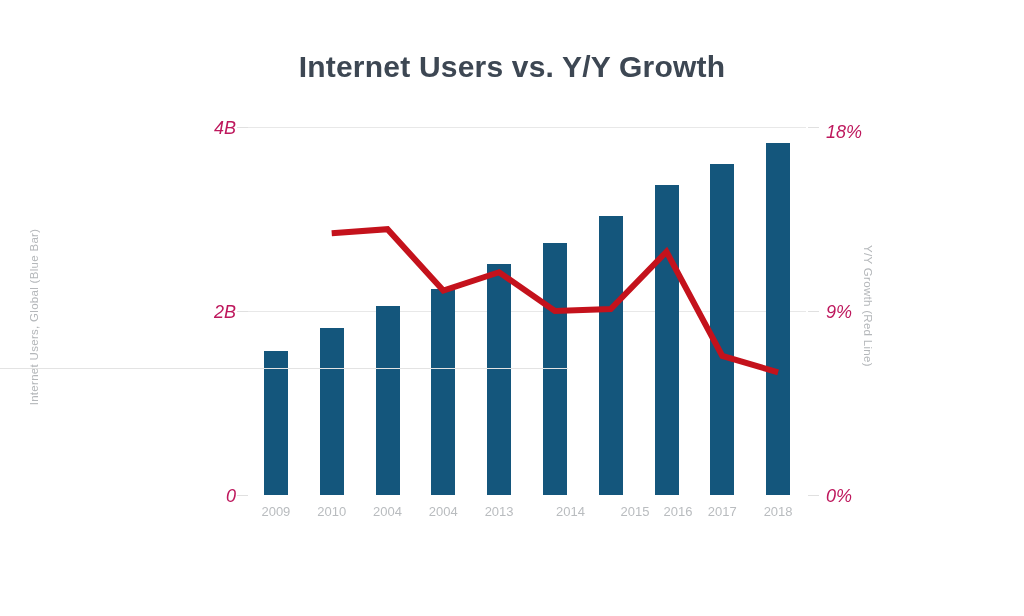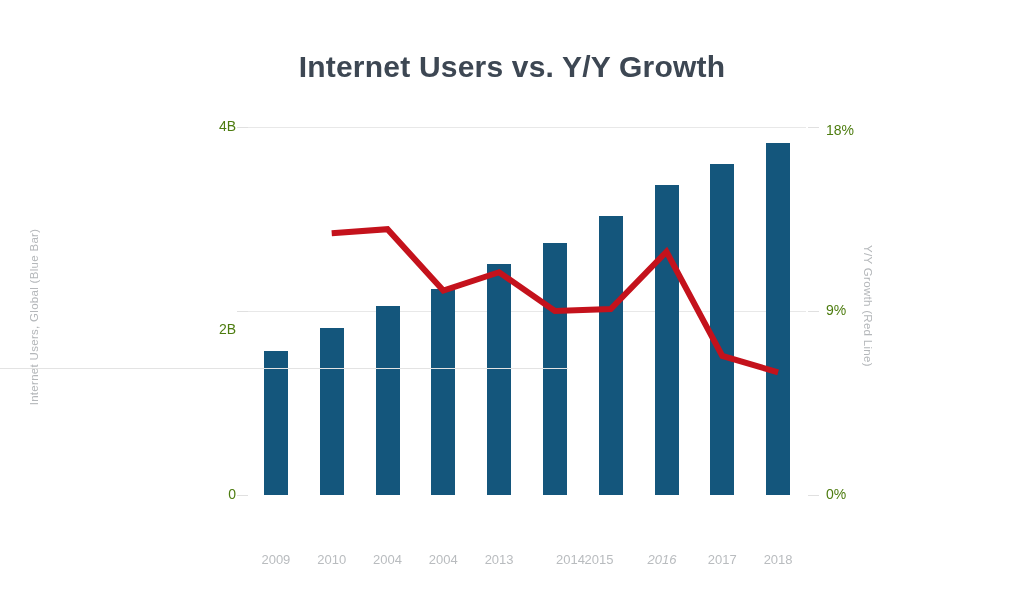--- a/index.html
+++ b/index.html
@@ -50,42 +50,42 @@
     left: 768px;
     top: 300px;
     width: 200px;
     text-align: center;
     transform: rotate(90deg);
     transform-origin: center center;
   }
   
   .tick-label {
     position: absolute;
-    font-size: 14px;
-    color: #4d7c0f;
+    font-size: 18px;
+    color: #be185d;
     white-space: nowrap;
+    font-style: italic;
   }
   .tick-left {
     width: 40px;
     text-align: right;
     left: 196px;
   }
   .tick-right {
     width: 50px;
     text-align: left;
     left: 826px;
   }
   .x-tick {
     position: absolute;
     font-size: 13px;
     color: #b9bcbf;
     width: 60px;
     text-align: center;
     top: 504px;
-    margin-top: 48px;
   }
   
   #plot {
     position: absolute;
     left: 248px;
     top: 127px;
     width: 558px;
     height: 368px;
   }
   .gridline {
@@ -132,21 +132,21 @@
 
   <div id="chart-title">Internet Users vs. Y/Y Growth</div>
 
   <div class="axis-title" id="y-left-title">Internet Users, Global (Blue Bar)</div>
 
   <div class="axis-title" id="y-right-title">Y/Y Growth (Red Line)</div>
 
   <div id="tick-layer">
       <div class="tick-label tick-left" style="top: 486px;">0</div>
       <div class="tickmark left" style="top: 495px;"></div>
-      <div class="tick-label tick-left" style="top: 302px; margin-top: 19px;">2B</div>
+      <div class="tick-label tick-left" style="top: 302px;">2B</div>
       <div class="tickmark left" style="top: 311px;"></div>
       <div class="tick-label tick-left" style="top: 118px;">4B</div>
       <div class="tickmark left" style="top: 127px;"></div>
       <div class="tick-label tick-right" style="top: 486px;">0%</div>
       <div class="tickmark right" style="top: 495px;"></div>
       <div class="tick-label tick-right" style="top: 302px;">9%</div>
       <div class="tickmark right" style="top: 311px;"></div>
       <div class="tick-label tick-right" style="top: 122px;">18%</div>
       <div class="tickmark right" style="top: 127px;"></div>
     </div>
@@ -174,19 +174,19 @@
   </div>
 
   <div id="baseline"></div>
   <div id="xlabels-layer">
       <div class="x-tick" style="left: 245.9px;">2009</div>
       <div class="x-tick" style="left: 301.7px;">2010</div>
       <div class="x-tick" style="left: 357.5px;">2004</div>
       <div class="x-tick" style="left: 413.3px;">2004</div>
       <div class="x-tick" style="left: 469.1px;">2013</div>
       <div class="x-tick" style="left: 524.9px; text-align: right;">2014</div>
-      <div class="x-tick" style="left: 569px;">2015</div>
-      <div class="x-tick" style="left: 632px; font-style: italic;">2016</div>
+      <div class="x-tick" style="left: 605px;">2015</div>
+      <div class="x-tick" style="left: 648px;">2016</div>
       <div class="x-tick" style="left: 692.3px;">2017</div>
       <div class="x-tick" style="left: 748.1px; text-align: center;">2018</div>
     </div>
 
 </div>
 
 </body></html>

